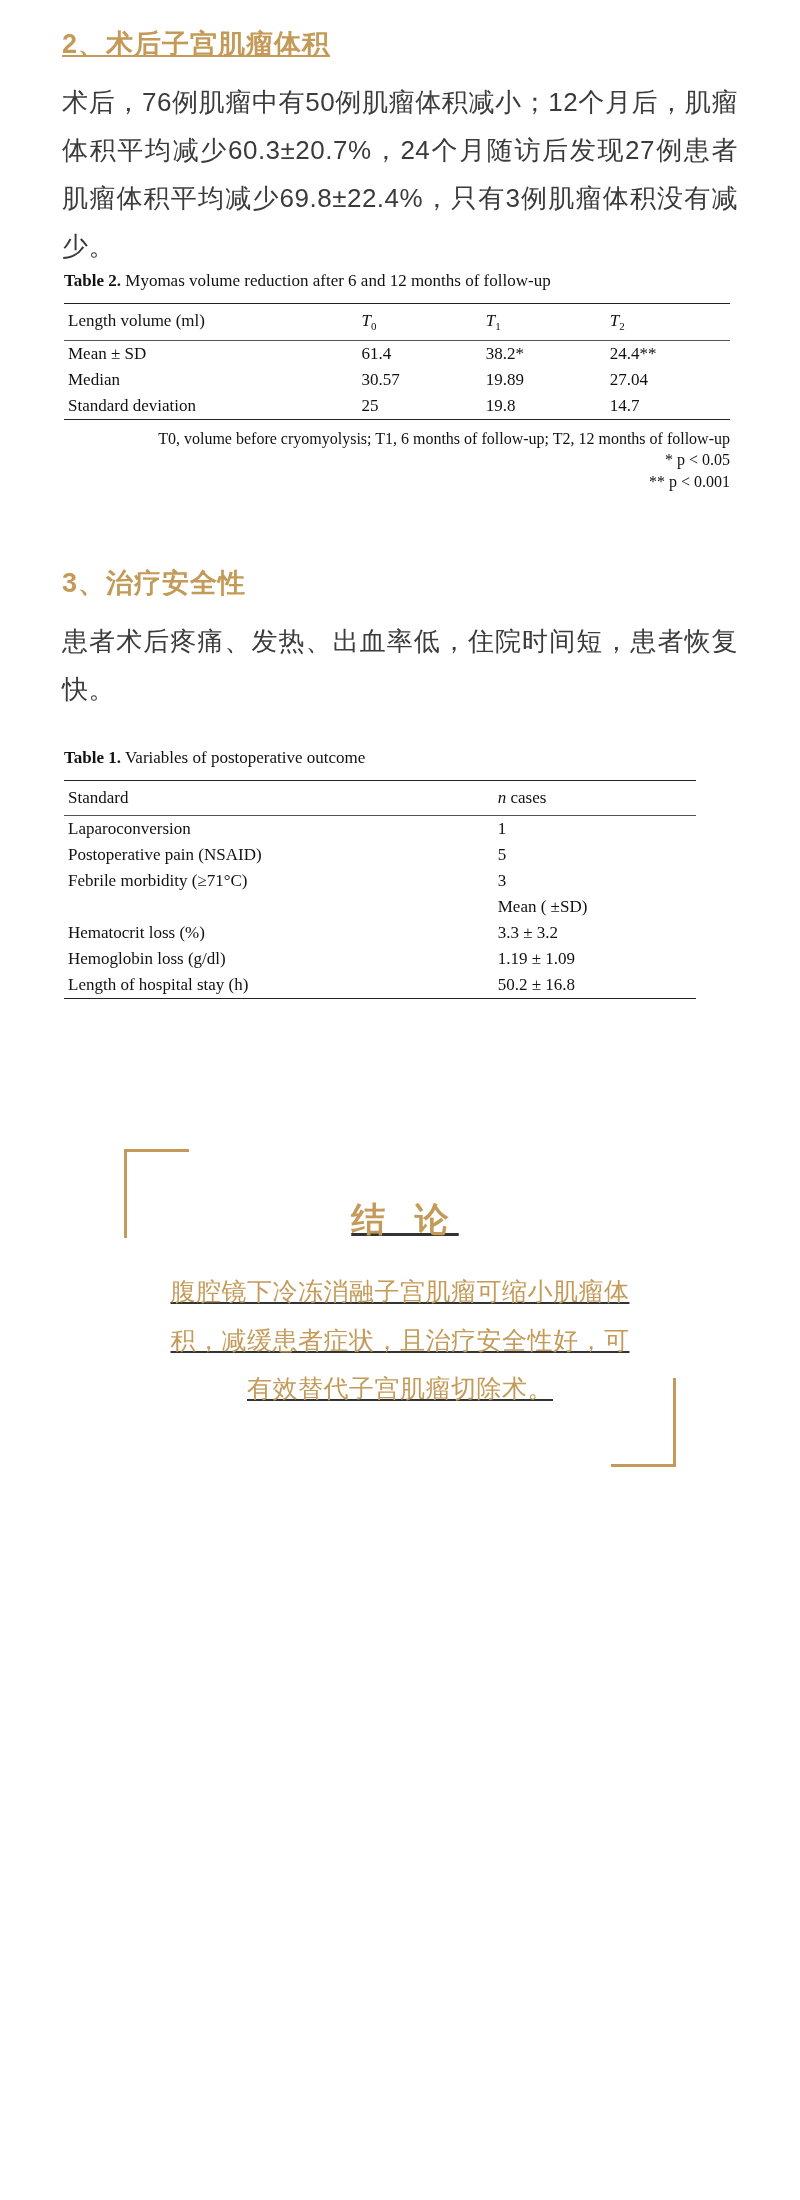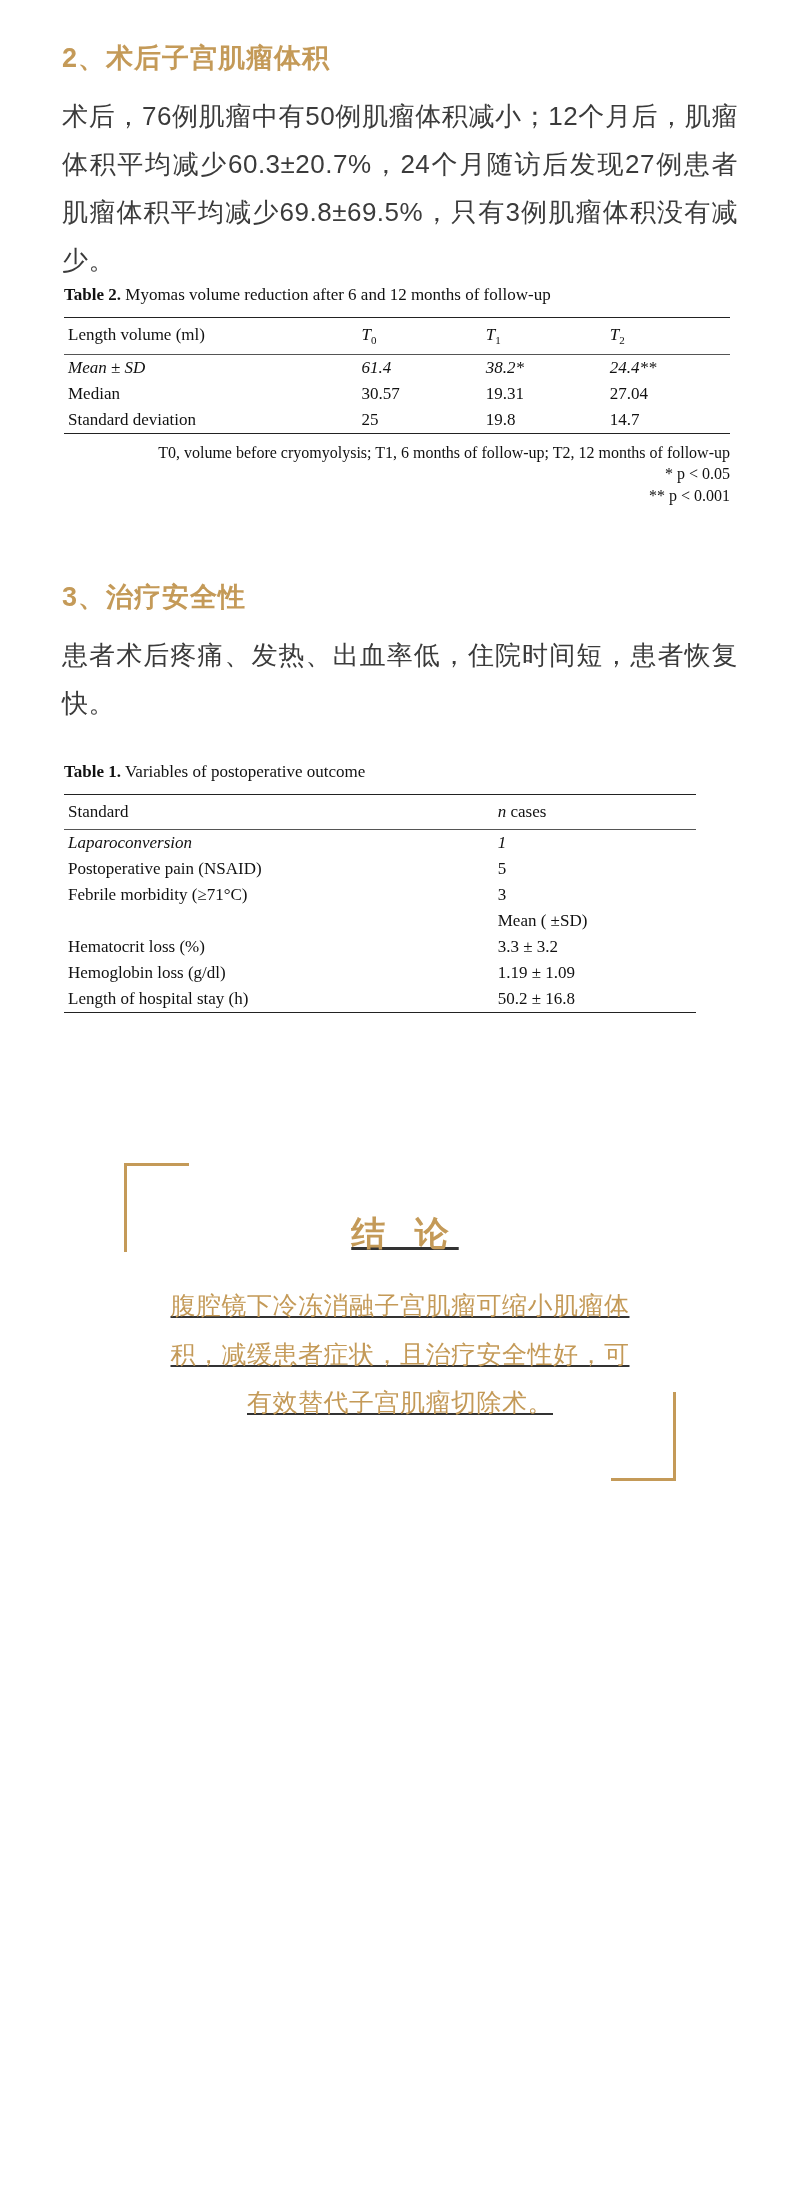--- a/index.html
+++ b/index.html
@@ -24,21 +24,21 @@
   
   .section-heading {
     color: #c49a58;
     font-size: 27px;
     font-weight: bold;
     letter-spacing: 1px;
     margin: 0;
     padding: 0;
     line-height: 1.4;
   }
-  #sec2-heading { padding-top: 40px; }
+  #sec2-heading { padding-top: 26px; text-decoration: underline; }
 
   
   .body-text {
     font-size: 26px;
     line-height: 1.85;
     color: #3b3b3b;
     letter-spacing: 0.5px;
     margin: 14px 0 0 0;
     text-align: justify;
   }
@@ -78,21 +78,21 @@
     padding: 2px 4px;
     font-weight: normal;
     vertical-align: top;
     white-space: nowrap;
   }
   table.sci thead th {
     padding-top: 7px;
     padding-bottom: 7px;
   }
   .rule-top { border-top: 1.6px solid #222; }
-  .rule-mid { border-top: 1px solid #555; font-style: italic; }
+  .rule-mid { border-top: 1px solid #555; }
   .rule-bot { border-bottom: 1.6px solid #222; }
   table.sci tbody td { padding-top: 3px; padding-bottom: 3px; }
   .col-label { width: 44%; }
   .col-v { width: 18.6%; }
 
   .tbl-notes {
     font-size: 16px;
     line-height: 1.3;
     margin-top: 9px;
   }
@@ -150,21 +150,21 @@
     padding: 0 10px;
   }
 </style>
 </head>
 <body>
 
 <div class="page">
 
   <h2 class="section-heading" id="sec2-heading">2、术后子宫肌瘤体积</h2>
 
-  <p class="body-text">术后，76例肌瘤中有50例肌瘤体积减小；12个月后，肌瘤体积平均减少60.3±20.7%，24个月随访后发现27例患者肌瘤体积平均减少69.8±69.5%，只有3例肌瘤体积没有减少。</p>
+  <p class="body-text">术后，76例肌瘤中有50例肌瘤体积减小；12个月后，肌瘤体积平均减少60.3±20.7%，24个月随访后发现27例患者肌瘤体积平均减少69.8±22.4%，只有3例肌瘤体积没有减少。</p>
 
 
   <div class="table-block table2-wrap">
     <div class="table2-inner">
       <div class="tbl-title">
         <span class="tbl-num">Table 2.</span>
         <span>Myomas volume reduction after 6 and 12 months of follow-up</span>
       </div>
       <table class="sci">
         <thead>
@@ -178,21 +178,21 @@
         <tbody>
           <tr>
             <td class="rule-mid">Mean ± SD</td>
             <td class="rule-mid">61.4</td>
             <td class="rule-mid">38.2*</td>
             <td class="rule-mid">24.4**</td>
           </tr>
           <tr>
             <td>Median</td>
             <td>30.57</td>
-            <td>19.31</td>
+            <td>19.89</td>
             <td>27.04</td>
           </tr>
           <tr>
             <td class="rule-bot">Standard deviation</td>
             <td class="rule-bot">25</td>
             <td class="rule-bot">19.8</td>
             <td class="rule-bot">14.7</td>
           </tr>
         </tbody>
       </table>

